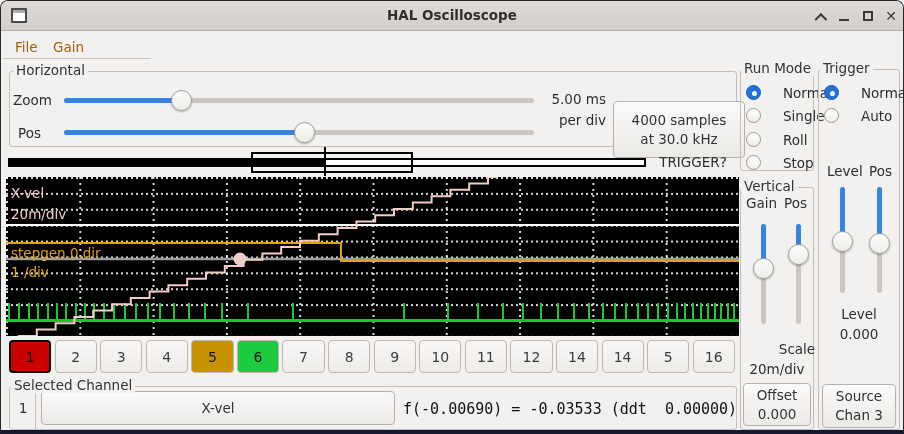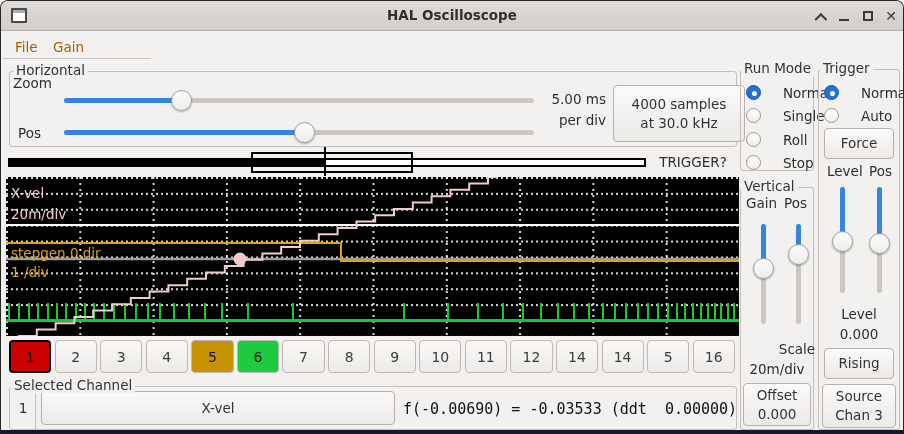--- a/index.html
+++ b/index.html
@@ -91,38 +91,38 @@
     <div class="tbtn glyph-close" style="left:881px">✕</div>
   </div>
 
   <div class="menuitem" style="left:8px">File</div>
   <div class="menuitem" style="left:46px">Gain</div>
   <div class="menusep"></div>
 
   <div class="frame" style="left:8px;top:70px;width:728px;height:76px"></div>
   <div class="flabel" style="left:12px;top:62px">Horizontal</div>
 
-  <div class="abs" style="left:12px;top:74px">Zoom</div>
+  <div class="abs" style="left:12px;top:91px">Zoom</div>
   <div class="hslider" style="left:63px;top:89px;width:470px">
     <div class="htrack"></div>
     <div class="hfill" style="width:117px"></div>
     <div class="hthumb" style="left:107px"></div>
   </div>
 
   <div class="abs" style="left:17px;top:124px">Pos</div>
   <div class="hslider" style="left:63px;top:121px;width:470px">
     <div class="htrack"></div>
     <div class="hfill" style="width:240px"></div>
     <div class="hthumb" style="left:230px"></div>
   </div>
 
   <div class="abs" style="left:520px;top:90px;width:85px;text-align:right">5.00 ms</div>
   <div class="abs" style="left:520px;top:111px;width:85px;text-align:right">per div</div>
 
-  <div class="btn" style="left:612px;top:84px;width:132px;height:57px">
+  <div class="btn" style="left:612px;top:100px;width:132px;height:57px">
     <span>4000 samples</span>
     <span>at 30.0 kHz</span>
   </div>
 
   <div class="recbase"></div>
   <div class="recfill"></div>
   <div class="recbox"></div>
   <div class="recline"></div>
   <div class="abs ctext" style="left:648px;top:153px;width:88px">TRIGGER?</div>
 
@@ -211,34 +211,32 @@
   <div class="frame" style="left:817px;top:68px;width:82px;height:361px"></div>
   <div class="flabel" style="left:819px;top:60px">Trigger</div>
   <div class="radiorow" style="left:823px;top:84px">
       <span class="radio sel"></span>
       <span>Normal</span>
     </div>
   <div class="radiorow" style="left:823px;top:107px">
       <span class="radio"></span>
       <span>Auto</span>
     </div>
-  <div class="btn" style="left:823px;top:127px;width:70px;height:31px">Force</div>
   <div class="abs" style="left:826px;top:162px">Level</div>
   <div class="abs" style="left:868px;top:162px">Pos</div>
   <div class="vslider" style="left:831px;top:186px;height:106px">
     <div class="vtrack"></div>
     <div class="vfill" style="height:54px"></div>
     <div class="vthumb" style="top:44px"></div>
   </div>
   <div class="vslider" style="left:868px;top:186px;height:106px">
     <div class="vtrack"></div>
     <div class="vfill" style="height:56px"></div>
     <div class="vthumb" style="top:46px"></div>
   </div>
   <div class="abs ctext" style="left:817px;top:305px;width:82px">Level</div>
   <div class="abs ctext" style="left:817px;top:325px;width:82px">0.000</div>
-  <div class="btn" style="left:823px;top:347px;width:70px;height:31px">Rising</div>
   <div class="btn" style="left:821px;top:383px;width:74px;height:44px">
     <span>Source</span>
     <span>Chan 3</span>
   </div>
 
 </div>
 
 </body></html>

